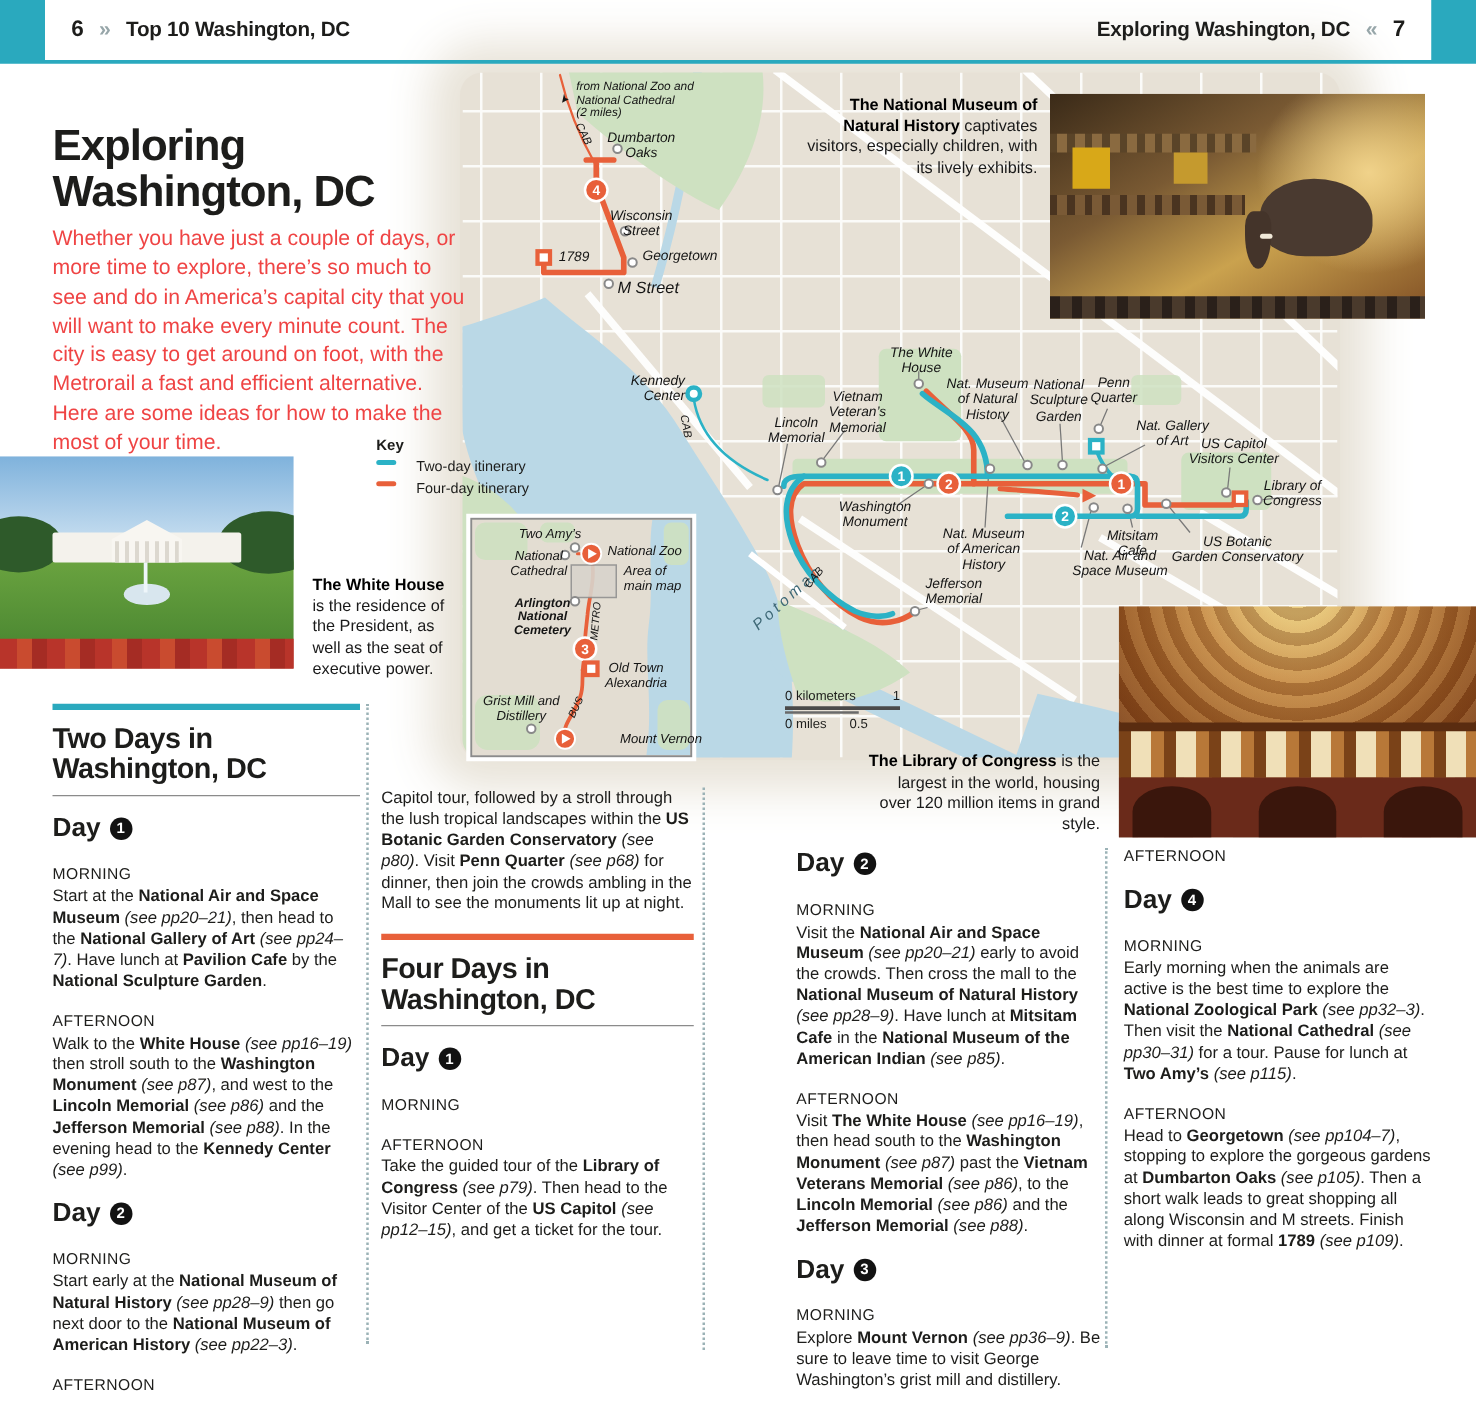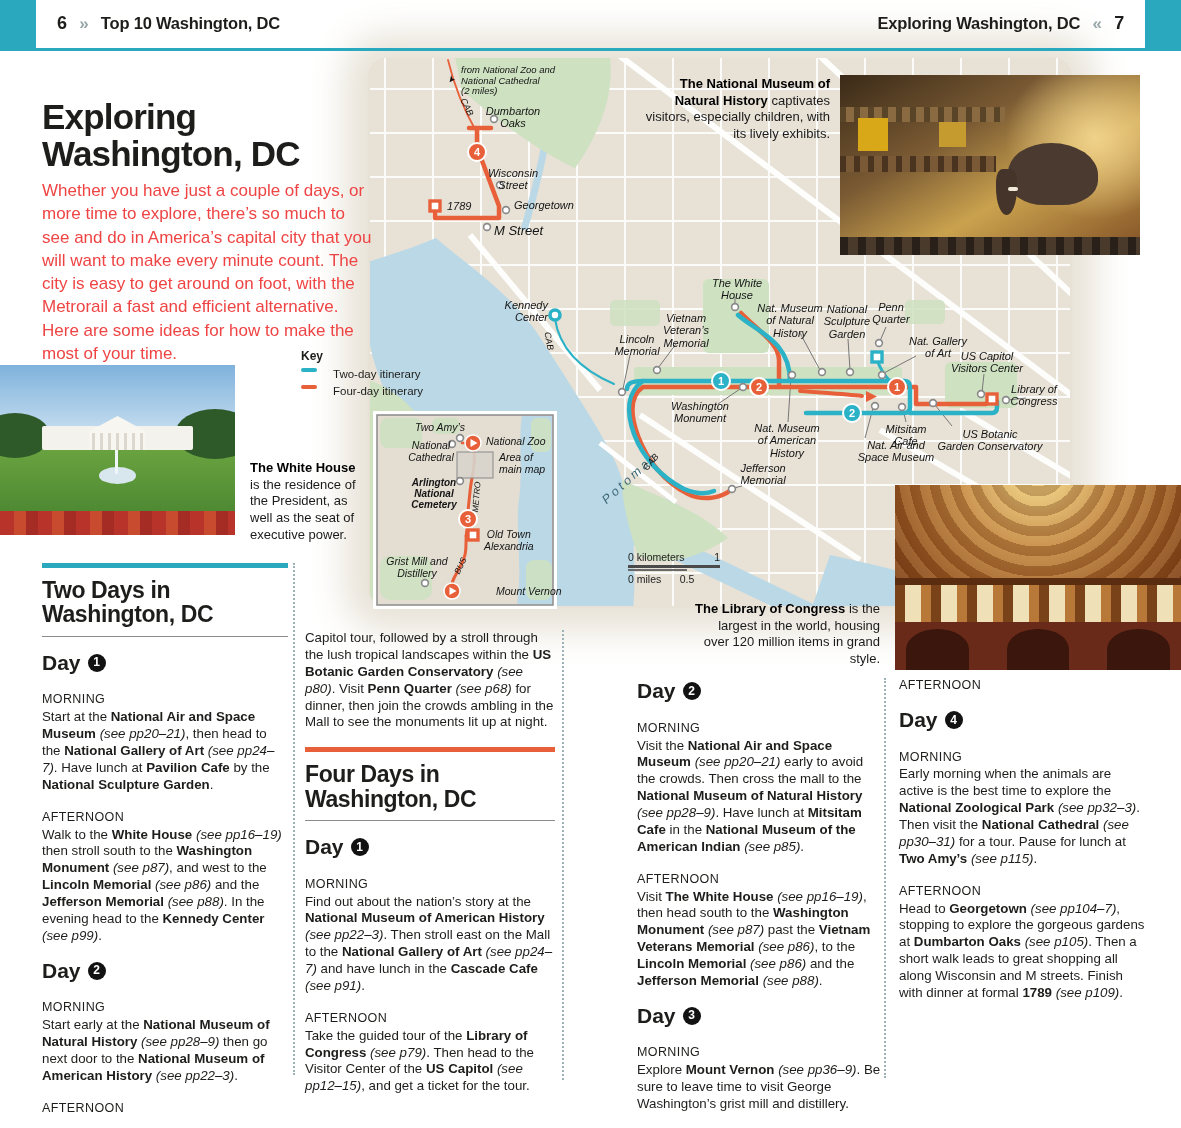--- a/index.html
+++ b/index.html
@@ -389,21 +389,20 @@
 
 <div class="col" style="left:305px;top:630px;width:250px">
   <p class="para">Capitol tour, followed by a stroll through the lush tropical landscapes within the <b>US Botanic Garden Conservatory</b> <i>(see p80)</i>. Visit <b>Penn Quarter</b> <i>(see p68)</i> for dinner, then join the crowds ambling in the Mall to see the monuments lit up at night.</p>
   <div class="sec-bar" style="background:#E8603A;margin-top:16px"></div>
   <h2 class="sec-h">Four Days in Washington, DC</h2>
   <div class="day-head">
     <span>Day</span>
     <span class="daynum">1</span>
   </div>
   <div class="tag">MORNING</div>
-  <p class="para">Find out about the nation’s story at the <b>National Museum of American History</b> <i>(see pp22–3)</i>. Then stroll east on the Mall to the <b>National Gallery of Art</b> <i>(see pp24–7)</i> and have lunch in the <b>Cascade Cafe</b> <i>(see p91)</i>.</p>
   <div class="tag">AFTERNOON</div>
   <p class="para">Take the guided tour of the <b>Library of Congress</b> <i>(see p79)</i>. Then head to the Visitor Center of the <b>US Capitol</b> <i>(see pp12–15)</i>, and get a ticket for the tour.</p>
 </div>
 
 <div class="col" style="left:637px;top:678px">
   <div class="day-head" style="margin-top:0">
     <span>Day</span>
     <span class="daynum">2</span>
   </div>
   <div class="tag">MORNING</div>

